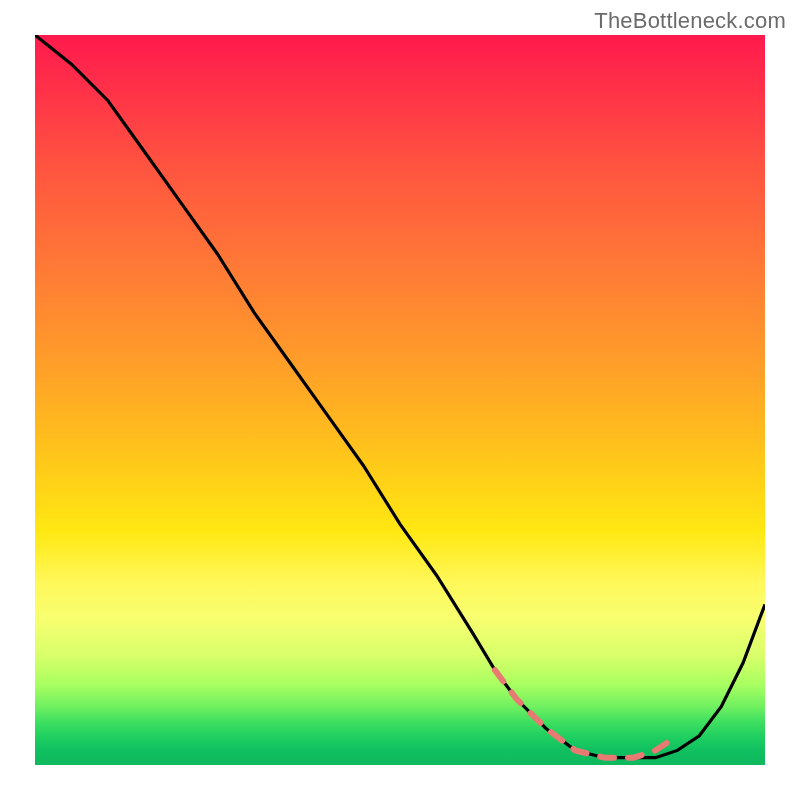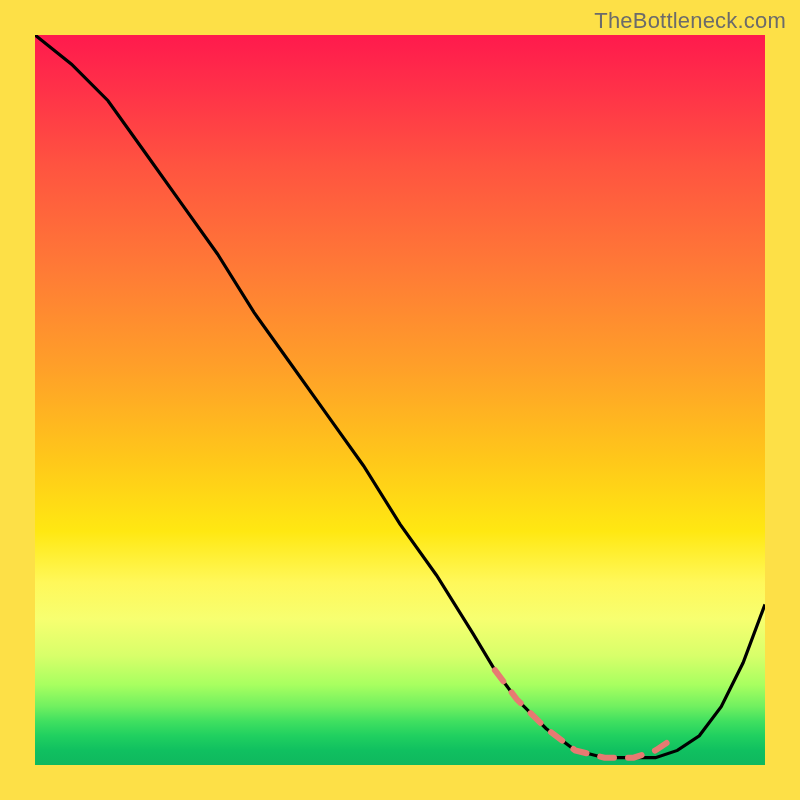--- a/index.html
+++ b/index.html
@@ -7,21 +7,21 @@
     padding: 0;
     width: 800px;
     height: 800px;
     background: #000000;
     overflow: hidden;
   }
   .stage {
     position: relative;
     width: 800px;
     height: 800px;
-    background: #fde047;
+    background: #ffffff;
   }
   .plot-area {
     position: absolute;
     left: 35px;
     top: 35px;
     width: 730px;
     height: 730px;
     
     background: linear-gradient(
       to bottom,

